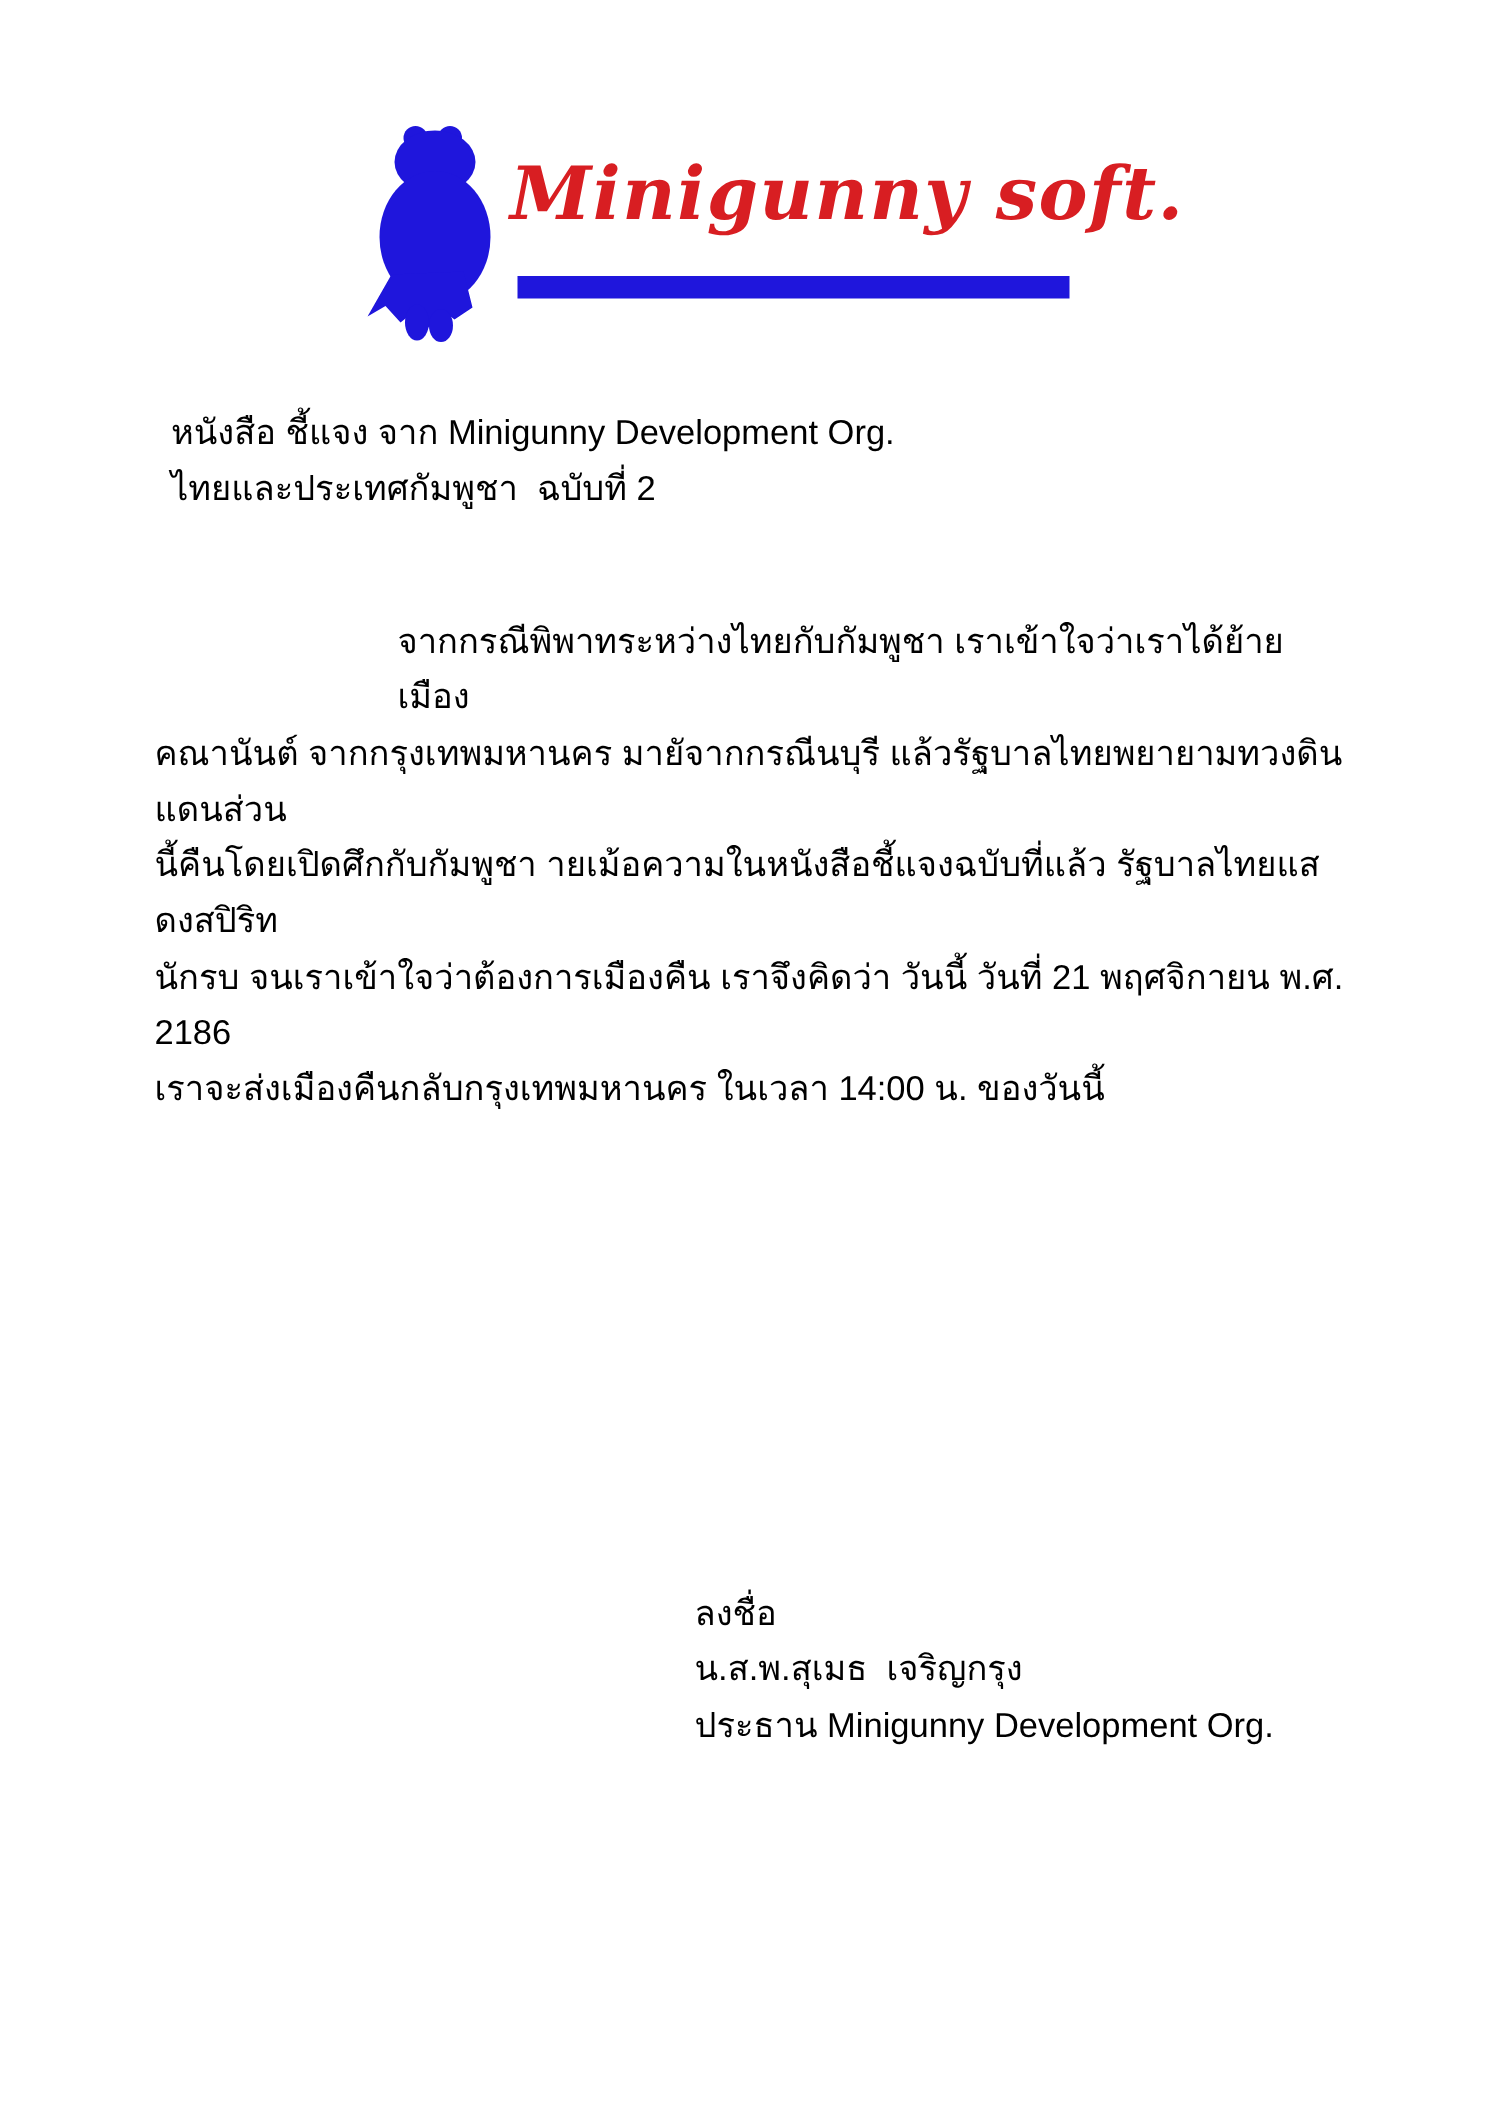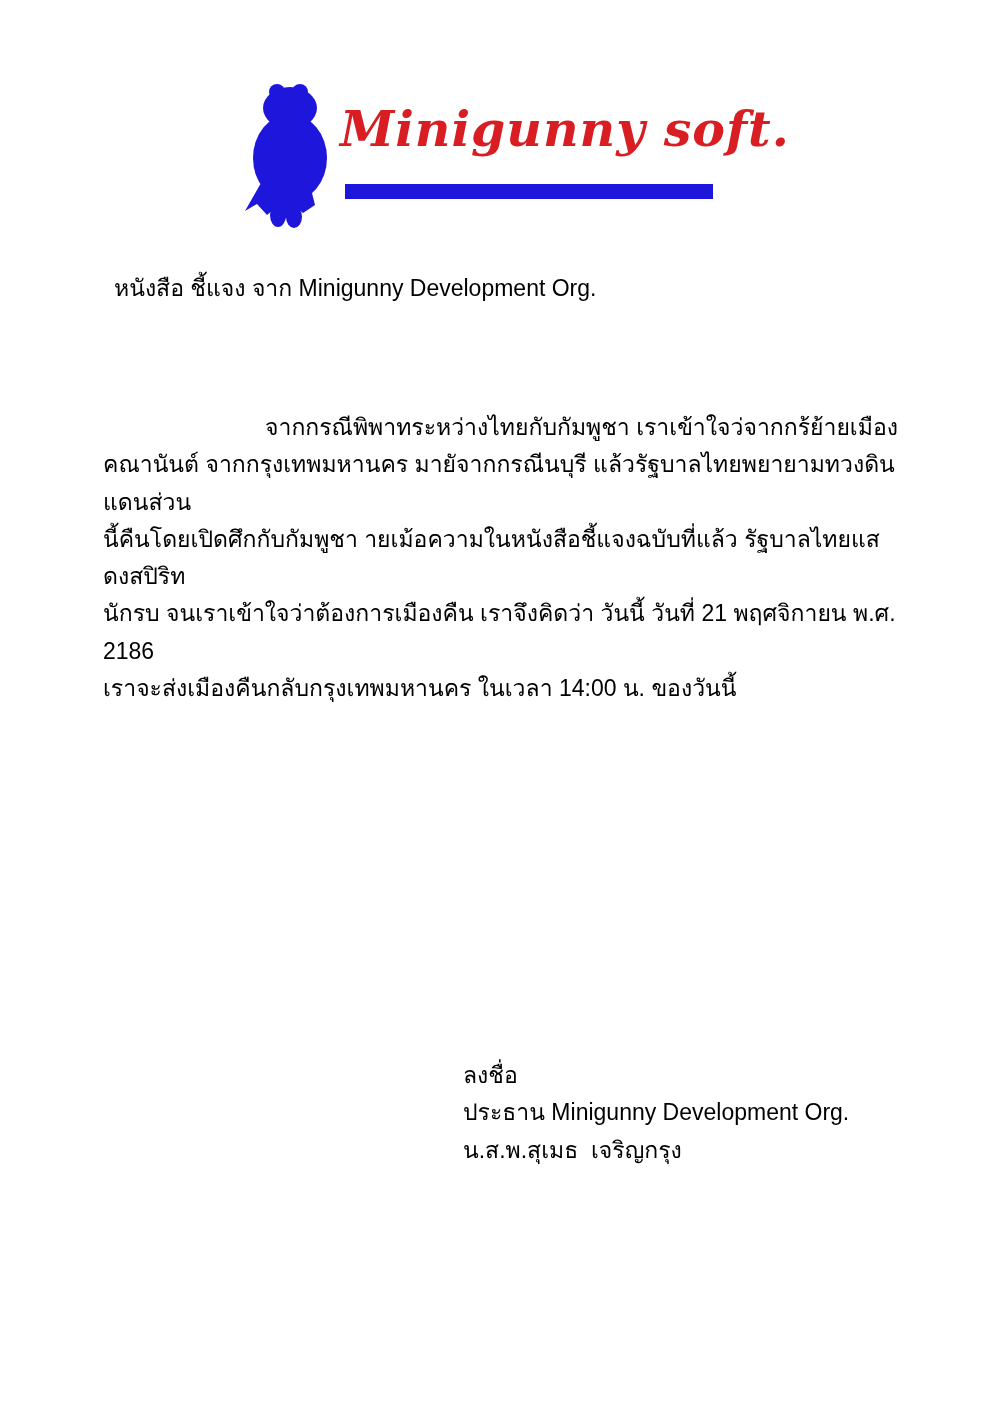--- a/index.html
+++ b/index.html
@@ -98,29 +98,30 @@
         <ellipse cx="41" cy="132" rx="8" ry="12"></ellipse>
         <ellipse cx="57" cy="134" rx="8" ry="11"></ellipse>
       </g>
     </svg>
     <div class="brand-text">Minigunny soft.</div>
     <div class="brand-bar"></div>
   </div>
 
   <div class="header-block">
     <div class="doc-line">หนังสือ ชี้แจง จาก Minigunny Development Org.</div>
+    <div class="doc-line">ไทยและประเทศกัมพูชา  ฉบับที่ 2</div>
   </div>
 
   <div class="body-block">
-    <div class="doc-line body-indent">จากกรณีพิพาทระหว่างไทยกับกัมพูชา เราเข้าใจว่จากกร้ย้ายเมือง</div>
+    <div class="doc-line body-indent">จากกรณีพิพาทระหว่างไทยกับกัมพูชา เราเข้าใจว่าเราได้ย้ายเมือง</div>
     <div class="doc-line">คณานันต์ จากกรุงเทพมหานคร มายัจากกรณีนบุรี แล้วรัฐบาลไทยพยายามทวงดินแดนส่วน</div>
     <div class="doc-line">นี้คืนโดยเปิดศึกกับกัมพูชา ายเม้อความในหนังสือชี้แจงฉบับที่แล้ว รัฐบาลไทยแสดงสปิริท</div>
     <div class="doc-line">นักรบ จนเราเข้าใจว่าต้องการเมืองคืน เราจึงคิดว่า วันนี้ วันที่ 21 พฤศจิกายน พ.ศ. 2186</div>
     <div class="doc-line">เราจะส่งเมืองคืนกลับกรุงเทพมหานคร ในเวลา 14:00 น. ของวันนี้</div>
   </div>
 
   <div class="signature-block">
     <div class="doc-line">ลงชื่อ</div>
+    <div class="doc-line">น.ส.พ.สุเมธ  เจริญกรุง</div>
     <div class="doc-line">ประธาน Minigunny Development Org.</div>
-    <div class="doc-line">น.ส.พ.สุเมธ  เจริญกรุง</div>
   </div>
 
 </div>
 
 </body></html>

